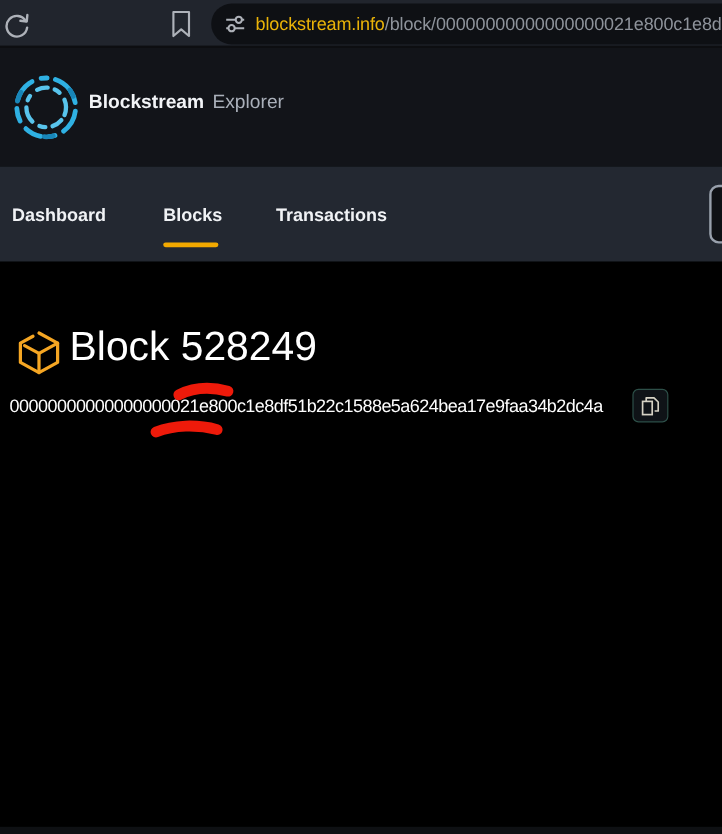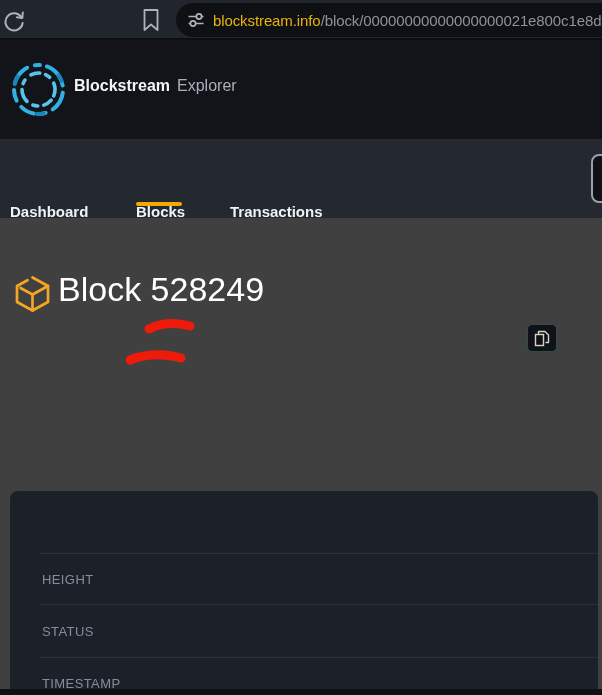--- a/index.html
+++ b/index.html
@@ -19,29 +19,29 @@
 
   
   .siteheader { position:absolute; left:0; top:40px; width:602px; height:99px; background:#121419; }
   .logo { position:absolute; left:10px; top:21px; width:57px; height:57px; }
   .brand { position:absolute; left:74px; top:33px; font-size:16px; line-height:26px; white-space:nowrap; }
   .brand .b1 { color:#f2f4f7; font-weight:bold; }
   .brand .b2 { color:#aab0ba; font-weight:normal; margin-left:7px; }
 
   
   .navbar { position:absolute; left:0; top:139px; width:602px; height:79px; background:#232831; }
-  .navitem { position:absolute; top:32px; font-size:15px; font-weight:bold; color:#f0f2f5; cursor:pointer;margin-top:32px; }
+  .navitem { position:absolute; top:32px; font-size:15px; font-weight:bold; color:#f0f2f5; cursor:pointer; }
   .nav-dashboard { left:10px; }
   .nav-blocks { left:136px; }
   .nav-transactions { left:230px; }
   .nav-underline { position:absolute; left:136px; top:63px; width:46px; height:4px; background:#f2a900; border-radius:2px; }
   .searchbox { position:absolute; left:591px; top:15px; width:30px; height:49px; background:#0f1115; border:2px solid #98a0ac; border-radius:8px; }
 
   
-  .main { position:absolute; left:0; top:218px; width:602px; height:477px; background:#404040; }
+  .main { position:absolute; left:0; top:218px; width:602px; height:477px; background:#000000; }
   .cube { position:absolute; left:14px; top:57px; width:37px; height:38px; }
   .blocktitle { position:absolute; left:58px; top:52px; font-size:34px; font-weight:normal; color:#ffffff; letter-spacing:0; }
 
   .hashline { position:absolute; left:8px; top:112px; width:510px; font-size:15px; color:#fdfdfd; letter-spacing:-0.45px; white-space:nowrap; }
   .copybtn { position:absolute; left:527px; top:106px; width:30px; height:28px; background:#0f1317; border:1px solid #2d4f48; border-radius:5px; display:flex; align-items:center; justify-content:center; cursor:pointer; }
 
   .marker-overlay { position:absolute; left:120px; top:92px; width:110px; height:60px; pointer-events:none; }
 
   .annotation { position:absolute; left:88px; top:151px; font-family:"Liberation Serif", serif; font-size:22px; color:#e0720f; white-space:nowrap; }
 
@@ -103,38 +103,31 @@
 
   <div class="main">
 
     <svg class="cube" viewBox="0 0 37 38">
       <path d="M18.5 2.5 L34 11 L34 27 L18.5 35.5 L3 27 L3 11 L13.5 5.2" fill="none" stroke="#f5a623" stroke-width="2.7" stroke-linecap="round" stroke-linejoin="round"></path>
       <path d="M6.5 13 L18.5 19.5 L34 11" fill="none" stroke="#f5a623" stroke-width="2.7" stroke-linecap="round" stroke-linejoin="round"></path>
       <path d="M18.5 19.5 L18.5 35.5" fill="none" stroke="#f5a623" stroke-width="2.7" stroke-linecap="round"></path>
     </svg>
     <h1 class="blocktitle">Block 528249</h1>
 
+    <div class="hashline">00000000000000000021e800c1e8df51b22c1588e5a624bea17e9faa34b2dc4a</div>
     <div class="copybtn">
       <svg width="16" height="17" viewBox="0 0 16 17">
         <path d="M4.5 4.5 V1.5 H11 L14.5 5 V12.5 H11.5" fill="none" stroke="#d6d2c4" stroke-width="1.4" stroke-linejoin="round"></path>
         <rect x="1.5" y="4.5" width="8" height="11" fill="#0f1317" stroke="#d6d2c4" stroke-width="1.4"></rect>
       </svg>
     </div>
 
     <svg class="marker-overlay" viewBox="0 0 110 60">
       <path d="M29 19 C 42 12.5, 57 12.5, 70 16" fill="none" stroke="#ee1a0a" stroke-width="9" stroke-linecap="round"></path>
       <path d="M10 50 C 25 44, 44 43.5, 61 48" fill="none" stroke="#ee1a0a" stroke-width="9" stroke-linecap="round"></path>
     </svg>
 
 
 
-    <div class="card">
-      <div class="divider div1"></div>
-      <div class="rowlabel row-height">HEIGHT</div>
-      <div class="divider div2"></div>
-      <div class="rowlabel row-status">STATUS</div>
-      <div class="divider div3"></div>
-      <div class="rowlabel row-timestamp">TIMESTAMP</div>
-    </div>
   </div>
 
   <div class="bottomstrip"></div>
 </div>
 
 </body></html>

